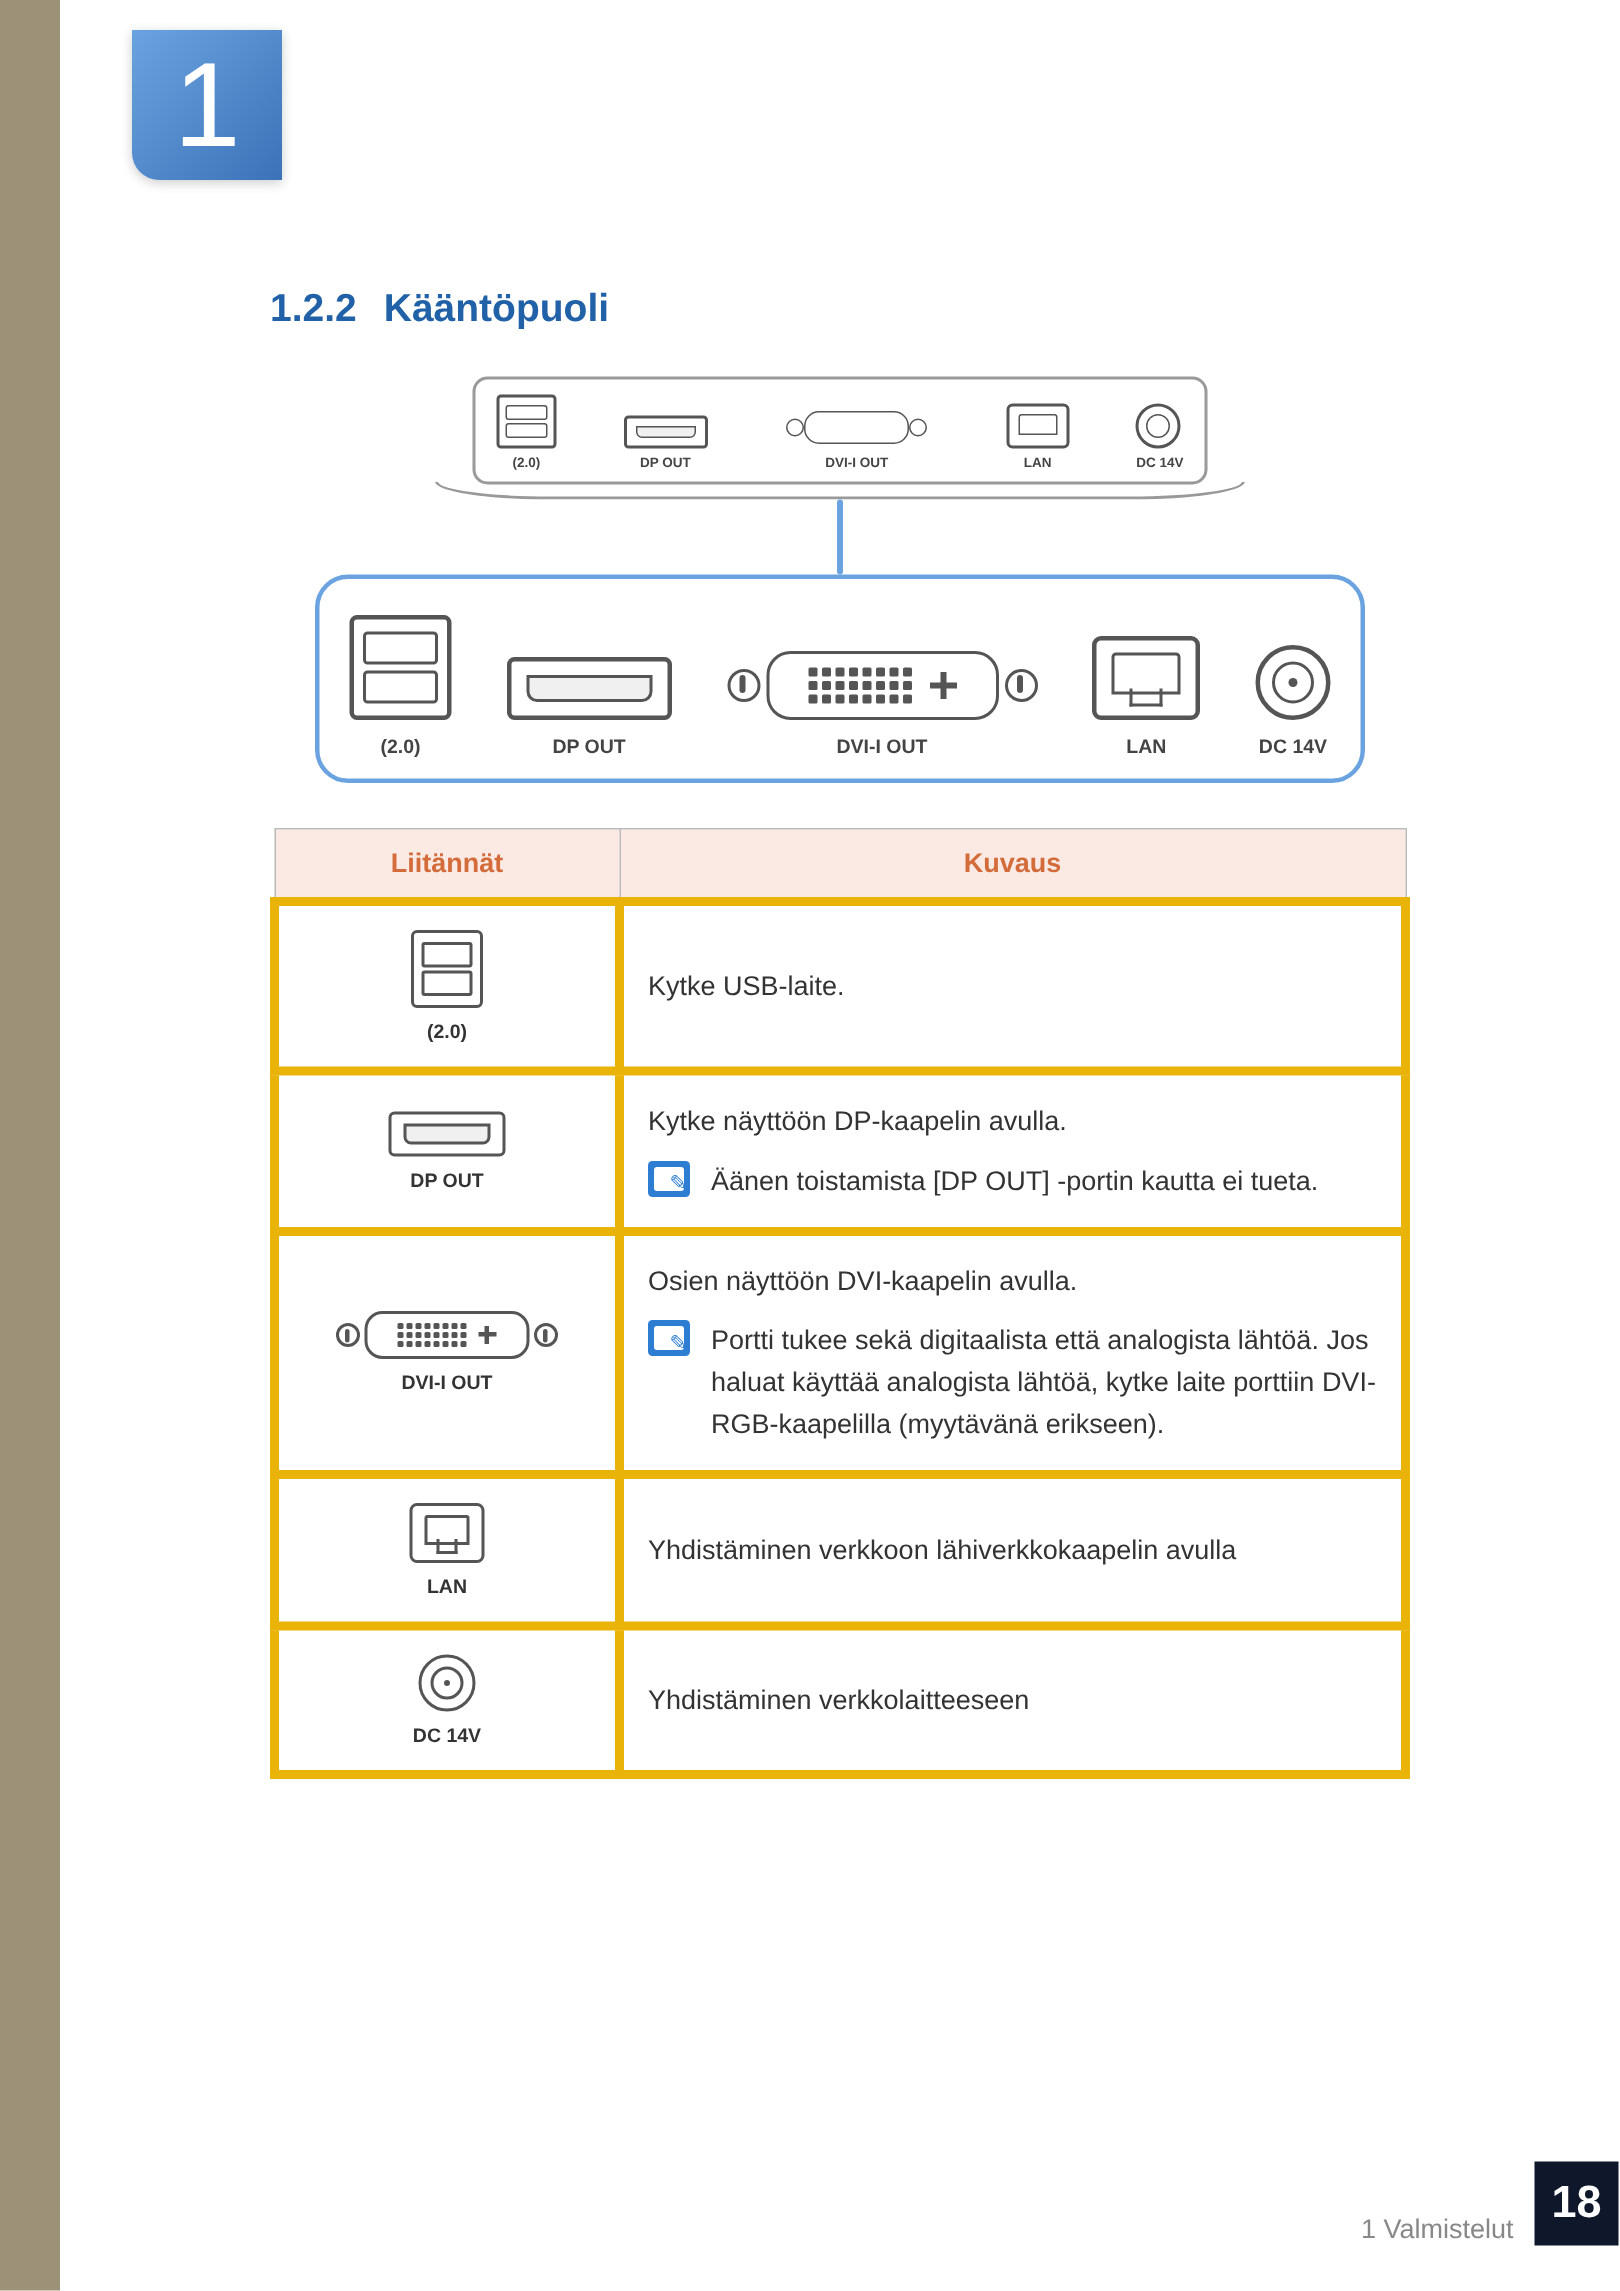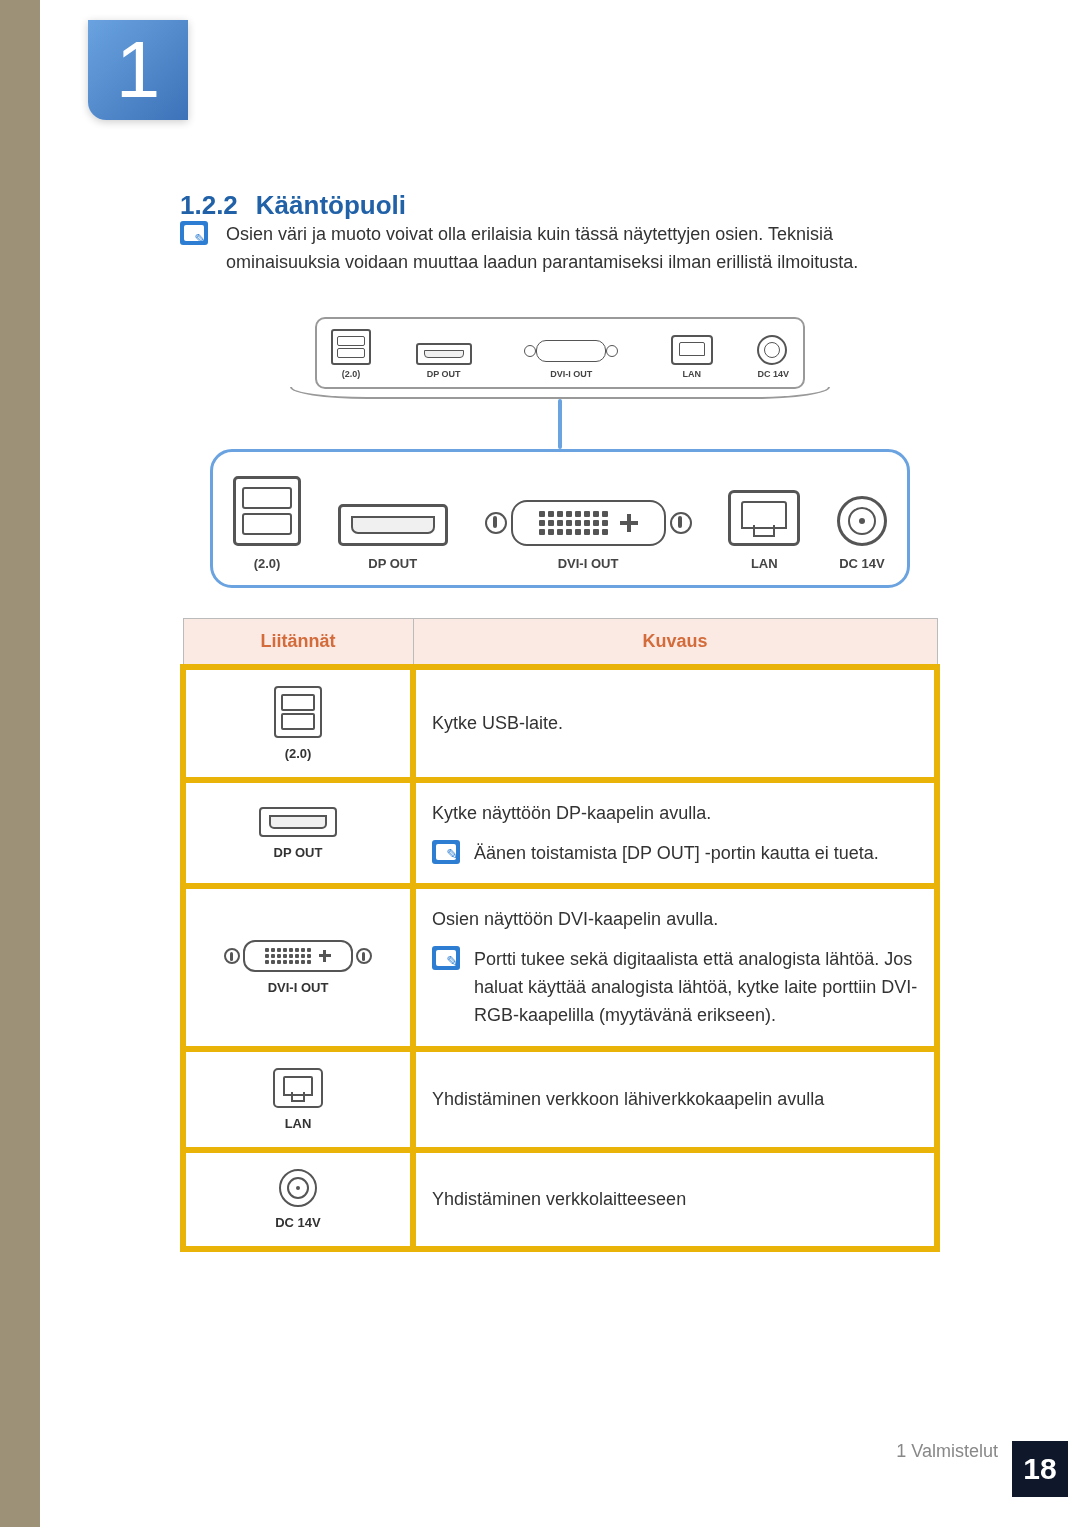--- a/index.html
+++ b/index.html
@@ -3,21 +3,21 @@
 <meta charset="utf-8">
 <style>
 * { box-sizing: border-box; margin: 0; padding: 0; }
 body { font-family: Arial, Helvetica, sans-serif; background: #fff; width: 1080px; height: 1527px; position: relative; }
 .sidebar { position: absolute; left: 0; top: 0; width: 40px; height: 1527px; background: #9d9277; }
 .content { position: absolute; left: 40px; top: 0; right: 0; bottom: 0; padding: 0; }
 .header { position: relative; height: 130px; }
 .chapter-badge { position: absolute; left: 48px; top: 20px; width: 100px; height: 100px; background: linear-gradient(135deg, #6aa3e0 0%, #3c72b8 100%); border-radius: 0 0 0 18px; display: flex; align-items: center; justify-content: center; color: #fff; font-size: 80px; font-weight: 300; box-shadow: 0 2px 8px rgba(0,0,0,0.2); }
 .chapter-title { position: absolute; left: 170px; top: 38px; color: #2161a8; font-size: 44px; font-weight: 700; }
 .section { padding: 60px 140px 0 140px; }
-.subheading { color: #2161a8; font-size: 26px; font-weight: 700; }
+.subheading { color: #2161a8; font-size: 26px; font-weight: 700; margin-bottom: 30px; }
 .subheading .num { margin-right: 18px; }
 .note-row { display: flex; align-items: flex-start; gap: 18px; margin-bottom: 40px; }
 .note-icon { width: 28px; height: 24px; background: #2d7ed2; border-radius: 3px; position: relative; flex-shrink: 0; }
 .note-icon::before { content: ""; position: absolute; left: 4px; top: 4px; right: 4px; bottom: 4px; background: #fff; border-radius: 2px; }
 .note-icon::after { content: "✎"; position: absolute; right: 2px; bottom: -2px; font-size: 14px; color: #2d7ed2; }
 .note-text { font-size: 18px; line-height: 1.55; color: #333; }
 .diagram { margin: 0 auto 30px; width: 700px; text-align: center; }
 
 .device-top { border: 2px solid #999; border-radius: 10px; width: 490px; margin: 0 auto; padding: 10px 14px 4px; background: #fff; position: relative; }
 .ports-row-small { display: flex; align-items: flex-end; justify-content: space-between; gap: 16px; margin-bottom: 4px; }
@@ -84,43 +84,39 @@
 .tbl-dvi .dvi-cross { width: 12px; height: 12px; }
 .tbl-dvi .dvi-cross::before { left: 4px; width: 3px; height: 12px; }
 .tbl-dvi .dvi-cross::after { top: 4px; width: 12px; height: 3px; }
 .tbl-lan { width: 50px; height: 40px; border: 2.5px solid #555; border-radius: 5px; margin: 0 auto; position: relative; }
 .tbl-lan::before { content: ""; position: absolute; left: 8px; right: 8px; top: 6px; height: 16px; border: 2px solid #555; border-radius: 2px 2px 0 0; }
 .tbl-lan::after { content: ""; position: absolute; left: 16px; right: 16px; top: 22px; height: 8px; border: 2px solid #555; border-top: none; }
 .tbl-dc { width: 38px; height: 38px; border: 2.5px solid #555; border-radius: 50%; margin: 0 auto; position: relative; }
 .tbl-dc::before { content: ""; position: absolute; inset: 6px; border: 2px solid #555; border-radius: 50%; }
 .tbl-dc::after { content: ""; position: absolute; left: 50%; top: 50%; width: 4px; height: 4px; background: #555; border-radius: 50%; transform: translate(-50%, -50%); }
 
-.footer { position: absolute; right: 12px; bottom: 30px; display: flex; align-items: flex-start; }
+.footer { position: absolute; right: 1px; bottom: 30px; display: flex; align-items: flex-end; }
 .footer-text { color: #888; font-size: 18px; margin-right: 14px; }
 .page-no { background: #0f172a; color: #fff; font-size: 30px; font-weight: 700; width: 56px; height: 56px; display: flex; align-items: center; justify-content: center; }
 </style>
 </head>
 <body>
 
 <div class="sidebar"></div>
 
 <div class="content">
   <div class="header">
     <div class="chapter-badge">1</div>
   </div>
 
   <div class="section">
     <h3 class="subheading">
       <span class="num">1.2.2</span><span>Kääntöpuoli</span>
     </h3>
 
-    <div class="note-row">
-      <div class="note-icon"></div>
-      <div class="note-text">Osien väri ja muoto voivat olla erilaisia kuin tässä näytettyjen osien. Teknisiä ominaisuuksia voidaan muuttaa laadun parantamiseksi ilman erillistä ilmoitusta.</div>
-    </div>
 
     <div class="diagram">
       <div class="device-top">
         <div class="ports-row-small">
           <div>
               <div class="usb-small"></div>
               <span class="lbl">(2.0)</span>
             </div>
           <div>
               <div class="dp-small"></div>

